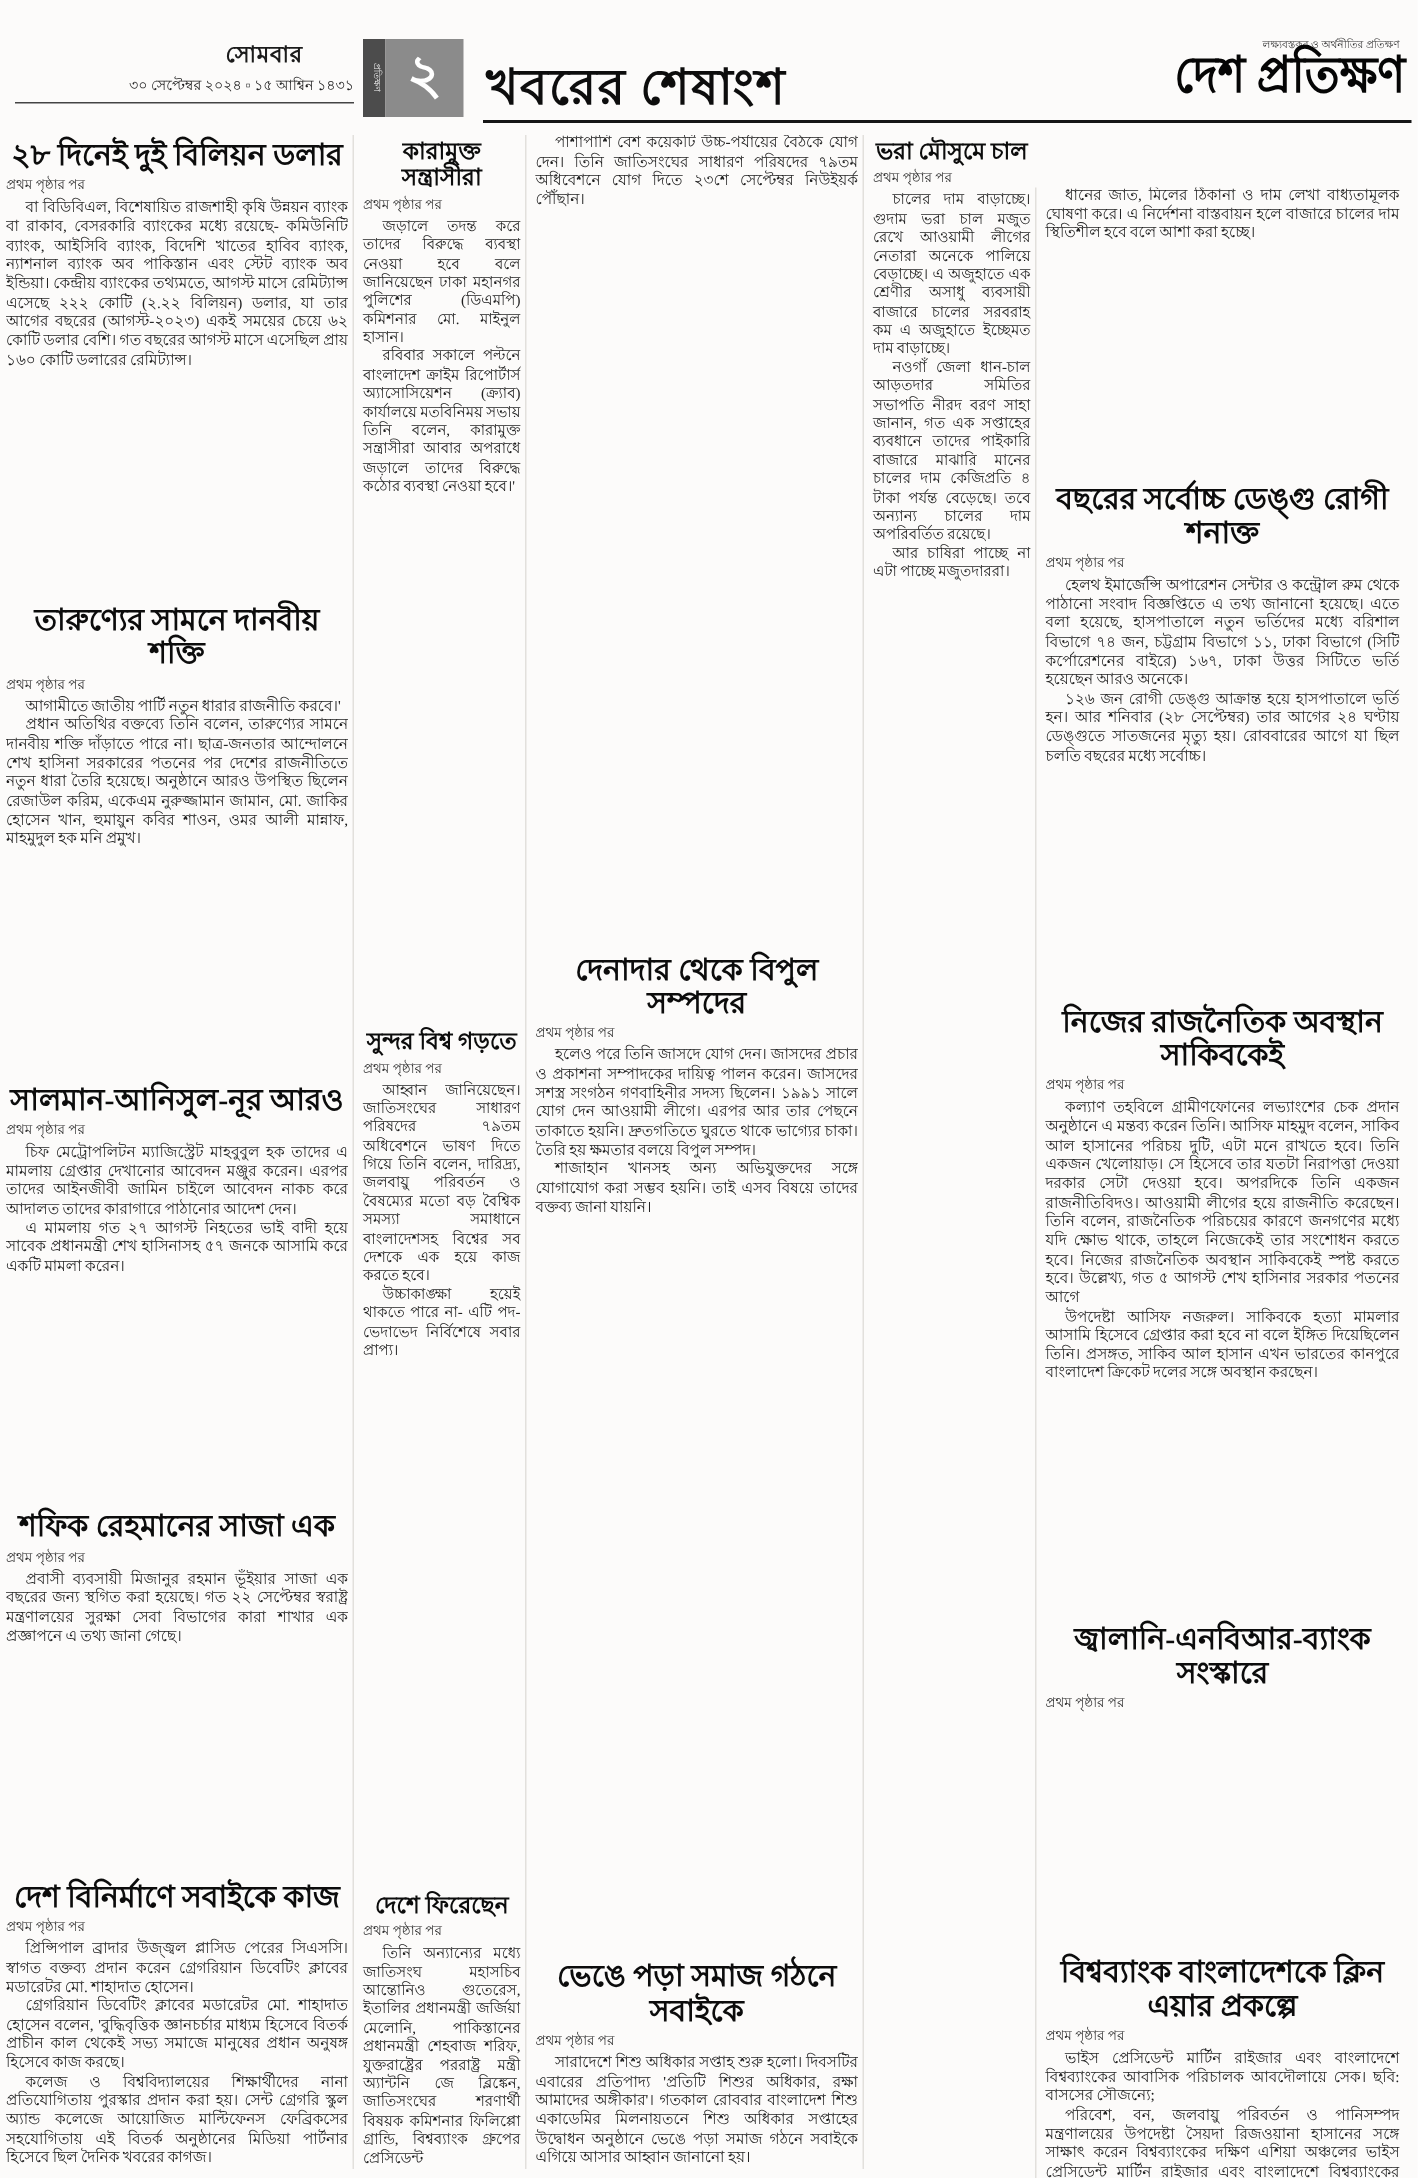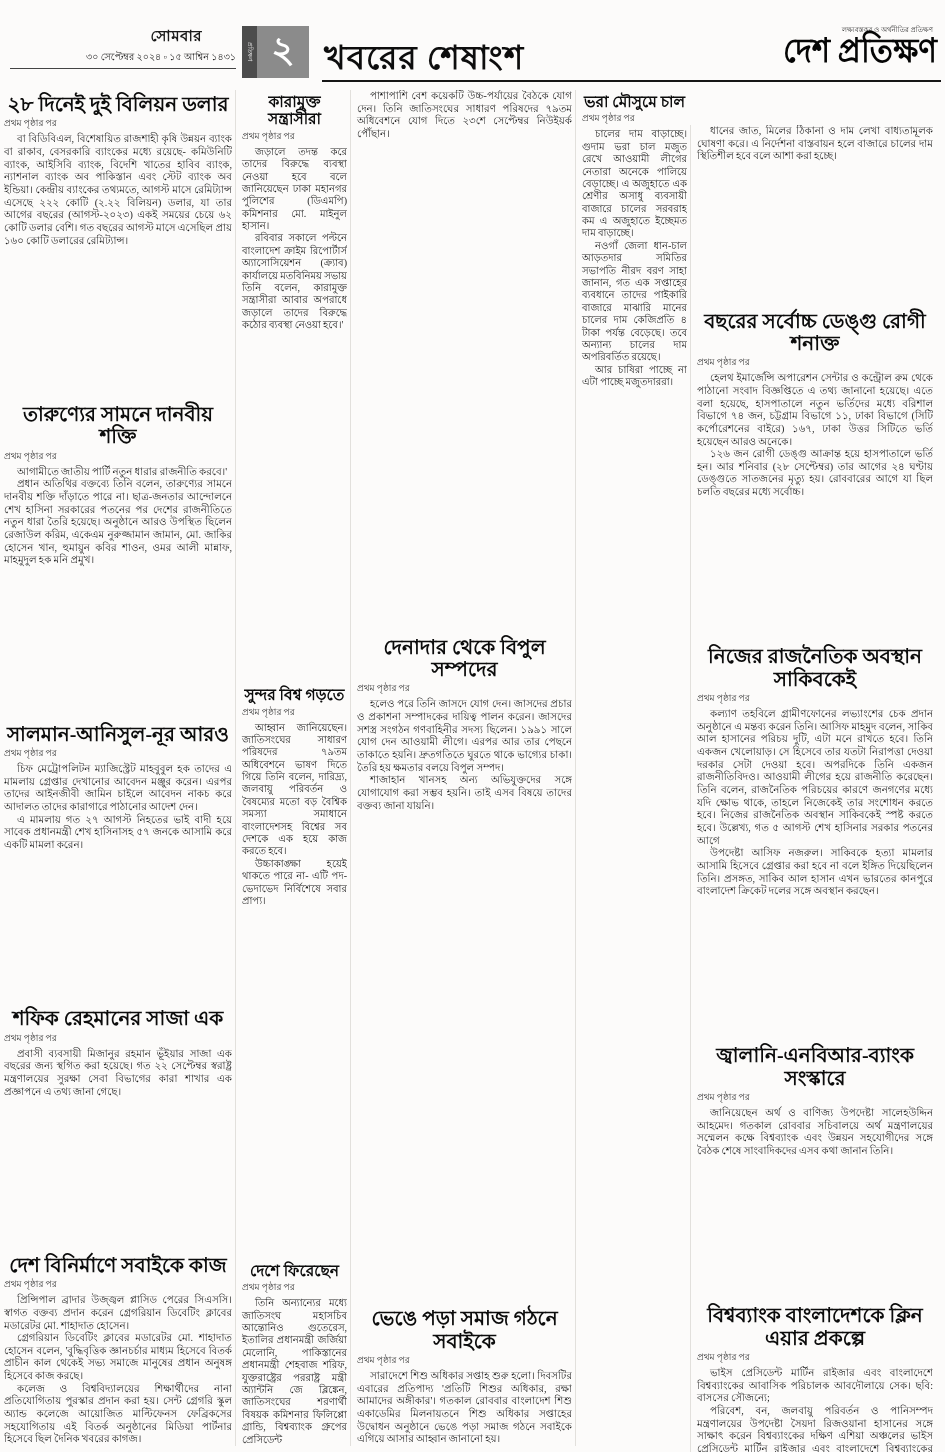--- a/index.html
+++ b/index.html
@@ -178,21 +178,20 @@
         </article>
         <article>
           <h2>নিজের রাজনৈতিক অবস্থান সাকিবকেই</h2>
           <div class="cont">প্রথম পৃষ্ঠার পর</div>
           <p>কল্যাণ তহবিলে গ্রামীণফোনের লভ্যাংশের চেক প্রদান অনুষ্ঠানে এ মন্তব্য করেন তিনি। আসিফ মাহমুদ বলেন, সাকিব আল হাসানের পরিচয় দুটি, এটা মনে রাখতে হবে। তিনি একজন খেলোয়াড়। সে হিসেবে তার যতটা নিরাপত্তা দেওয়া দরকার সেটা দেওয়া হবে। অপরদিকে তিনি একজন রাজনীতিবিদও। আওয়ামী লীগের হয়ে রাজনীতি করেছেন। তিনি বলেন, রাজনৈতিক পরিচয়ের কারণে জনগণের মধ্যে যদি ক্ষোভ থাকে, তাহলে নিজেকেই তার সংশোধন করতে হবে। নিজের রাজনৈতিক অবস্থান সাকিবকেই স্পষ্ট করতে হবে। উল্লেখ্য, গত ৫ আগস্ট শেখ হাসিনার সরকার পতনের আগে</p>
           <p>উপদেষ্টা আসিফ নজরুল। সাকিবকে হত্যা মামলার আসামি হিসেবে গ্রেপ্তার করা হবে না বলে ইঙ্গিত দিয়েছিলেন তিনি। প্রসঙ্গত, সাকিব আল হাসান এখন ভারতের কানপুরে বাংলাদেশ ক্রিকেট দলের সঙ্গে অবস্থান করছেন।</p>
         </article>
         <article>
           <h2>জ্বালানি-এনবিআর-ব্যাংক সংস্কারে</h2>
           <div class="cont">প্রথম পৃষ্ঠার পর</div>
-          <p>জানিয়েছেন অর্থ ও বাণিজ্য উপদেষ্টা সালেহউদ্দিন আহমেদ। গতকাল রোববার সচিবালয়ে অর্থ মন্ত্রণালয়ের সম্মেলন কক্ষে বিশ্বব্যাংক এবং উন্নয়ন সহযোগীদের সঙ্গে বৈঠক শেষে সাংবাদিকদের এসব কথা জানান তিনি।</p>
         </article>
         <article>
           <h2>বিশ্বব্যাংক বাংলাদেশকে ক্লিন এয়ার প্রকল্পে</h2>
           <div class="cont">প্রথম পৃষ্ঠার পর</div>
           <p>ভাইস প্রেসিডেন্ট মার্টিন রাইজার এবং বাংলাদেশে বিশ্বব্যাংকের আবাসিক পরিচালক আবদৌলায়ে সেক। ছবি: বাসসের সৌজন্যে;</p>
           <p>পরিবেশ, বন, জলবায়ু পরিবর্তন ও পানিসম্পদ মন্ত্রণালয়ের উপদেষ্টা সৈয়দা রিজওয়ানা হাসানের সঙ্গে সাক্ষাৎ করেন বিশ্বব্যাংকের দক্ষিণ এশিয়া অঞ্চলের ভাইস প্রেসিডেন্ট মার্টিন রাইজার এবং বাংলাদেশে বিশ্বব্যাংকের আবাসিক পরিচালক আবদৌলায়ে সেক। ছবি: বাসসের সৌজন্যে</p>
         </article>
       </div>
     </main>
 

